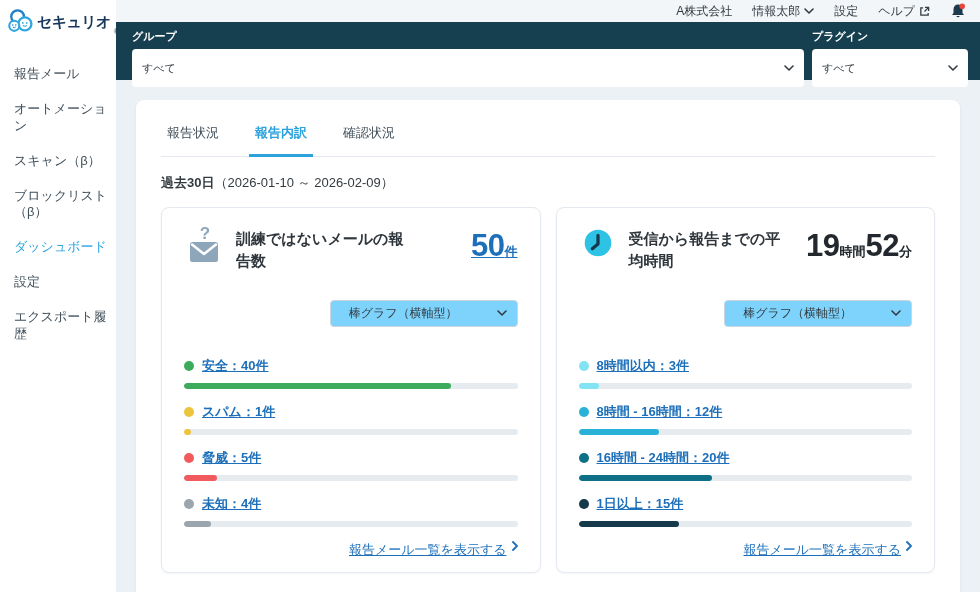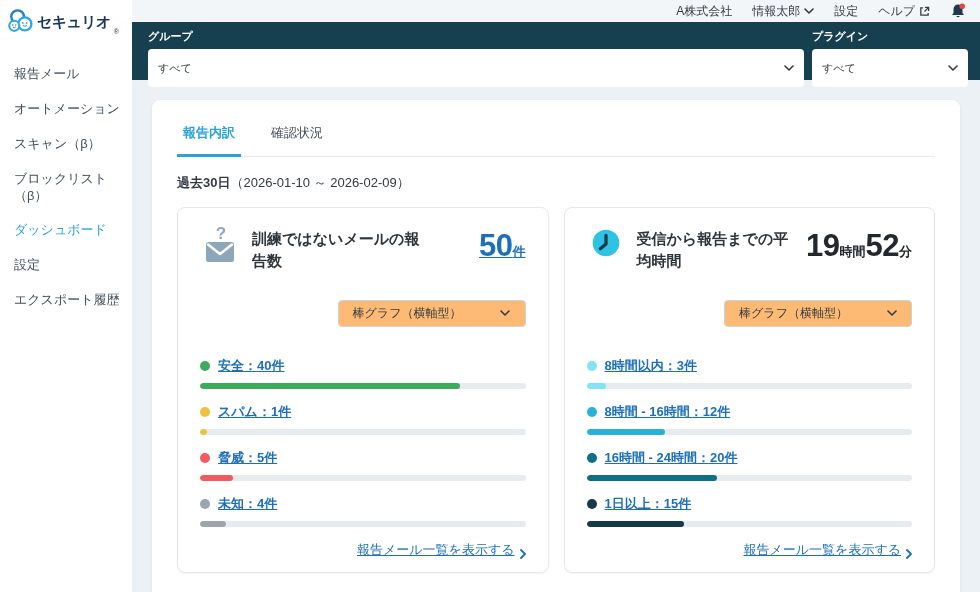--- a/index.html
+++ b/index.html
@@ -6,21 +6,21 @@
   html,body { width: 980px; height: 592px; overflow: hidden; }
   body {
     font-family: "Liberation Sans", "DejaVu Sans", sans-serif;
     background: #ecf1f6;
     color: #333b41;
     font-size: 13px;
   }
   .app { display: flex; width: 980px; height: 592px; }
 
   
-  .sidebar { width: 132px; flex-shrink: 0; background: #ffffff; }
+  .sidebar { width: 116px; flex-shrink: 0; background: #ffffff; }
   .logo { display: flex; align-items: center; gap: 3px; padding: 8px 4px 6px 8px; cursor: pointer; }
   .logo-text { font-size: 15px; font-weight: bold; color: #17375c; letter-spacing: -0.6px; white-space: nowrap; }
   .logo-reg { font-size: 7px; color: #17375c; align-self: flex-end; padding-bottom: 2px; }
   .nav { margin-top: 14px; }
   .nav-item { padding: 9px 8px 9px 14px; font-size: 13px; line-height: 1.3; color: #42505b; cursor: pointer; }
   .nav-item.active { color: #2ba2dc; }
 
   
   .main { flex: 1; display: flex; flex-direction: column; background: #ecf1f6; min-width: 0; }
 
@@ -76,39 +76,39 @@
   .card-title { font-size: 15px; font-weight: bold; color: #2e353b; line-height: 1.45; width: 168px; }
   .card-value { margin-left: auto; white-space: nowrap; text-align: left; }
   .vbig { font-size: 31px; font-weight: bold; letter-spacing: -0.5px; }
   .vsmall { font-size: 13px; font-weight: bold; }
   a.vlink { color: #1d6fba; text-decoration: underline; cursor: pointer; }
   .vplain { color: #22282d; }
 
   .selector-row { display: flex; justify-content: flex-end; margin-top: 28px; }
   .chart-select {
     width: 188px; height: 27px; border: 1px solid #c9d4dc; border-radius: 4px;
-    display: flex; align-items: center; justify-content: center;
-    padding: 0 10px; font-size: 12px; color: #333b41; cursor: pointer; background: #fdba74; gap: 39px;
+    display: flex; align-items: center; justify-content: flex-end;
+    padding: 0 10px; font-size: 12px; color: #333b41; cursor: pointer; background: #7dd3fc; gap: 39px;
   }
 
   .bars { margin-top: 30px; }
   .bar-group { margin-bottom: 14px; }
   .bar-label {
     display: inline-flex; align-items: center; gap: 8px;
     font-size: 13px; font-weight: bold; color: #1d6fba;
     text-decoration: none; cursor: pointer; margin-bottom: 8px;
   }
   .bar-label .bar-text { text-decoration: underline; }
   .dot { width: 10px; height: 10px; border-radius: 50%; display: inline-block; flex-shrink: 0; }
   .bar-track { height: 6px; border-radius: 3px; background: #e6ebf0; overflow: hidden; }
   .bar-fill { height: 100%; border-radius: 3px; }
 
   .card-footer { margin-top: auto; text-align: right; }
   .footer-link {
-    display: inline-flex; align-items: flex-end; gap: 5px;
+    display: inline-flex; align-items: flex-start; gap: 5px;
     font-size: 13px; color: #1d6fba; text-decoration: none; cursor: pointer;
   }
   .footer-link .ul { text-decoration: underline; }
 </style>
 </head>
 <body>
 
 <div class="app">
 
   <aside class="sidebar">
@@ -192,20 +192,21 @@
                 <path d="M1 1 L5 5 L9 1" stroke="currentColor" stroke-width="1.6" fill="none" stroke-linecap="round" stroke-linejoin="round"></path>
               </svg>
           </span>
         </div>
       </div>
     </div>
 
     <div class="content">
       <div class="panel">
         <div class="tabs" id="tabs">
+            <div class="tab">報告状況</div>
             <div class="tab active">報告内訳</div>
             <div class="tab">確認状況</div>
           </div>
         <div class="period">
           <span class="pbold">過去30日</span><span>（2026-01-10 ～ 2026-02-09）</span>
         </div>
         <div class="cards" id="cards">
             <section class="card">
               <div class="card-header">
                 <span class="card-icon">

